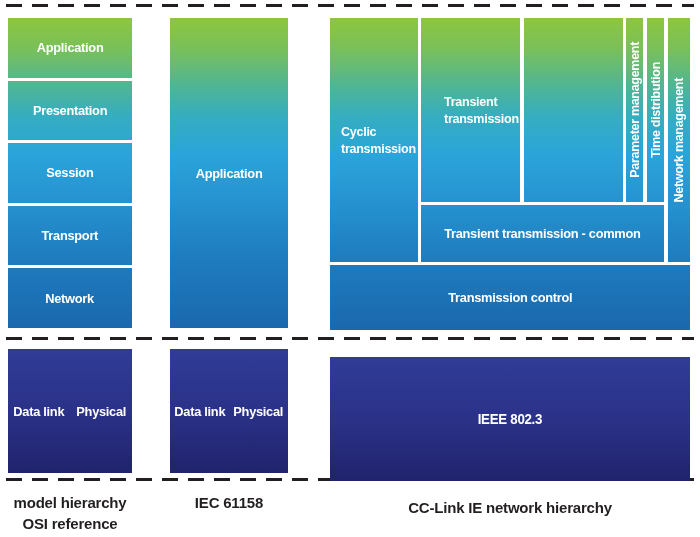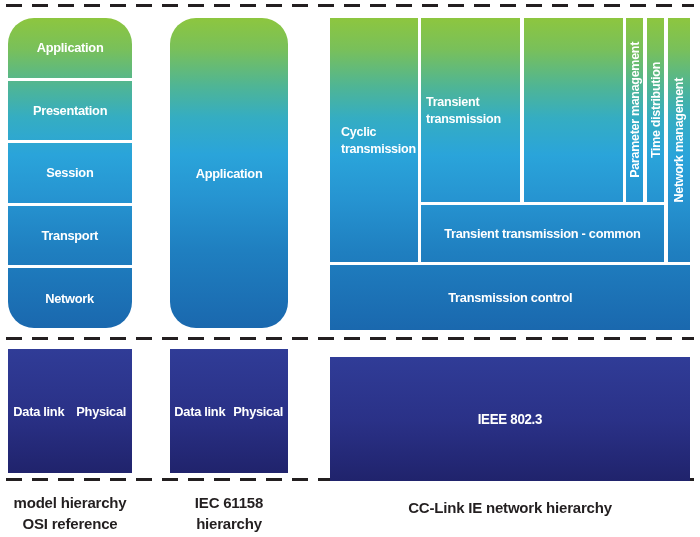--- a/index.html
+++ b/index.html
@@ -8,21 +8,21 @@
     font-family:"Liberation Sans","DejaVu Sans",sans-serif;overflow:hidden;
     --grad-upper:linear-gradient(180deg,#8dc63f 0%,#79c05a 10%,#4fb595 22%,#35adc2 32%,#2aa4da 44%,#2694d1 58%,#1f7fc0 75%,#1a68ae 100%);
     --grad-navy:linear-gradient(180deg,#303c97 0%,#2a3187 52%,#20236c 100%);
   }
   .dash{position:absolute;left:6px;width:688px;height:3px;
     background:repeating-linear-gradient(90deg,#231f20 0,#231f20 16px,transparent 16px,transparent 26px);}
   .dash.top{top:4px;}
   .dash.mid{top:337px;}
   .dash.bot{top:478px;}
 
-  .col-upper{position:absolute;display:flex;flex-direction:column;background-image:var(--grad-upper);border-radius:26px;}
+  .col-upper{position:absolute;display:flex;flex-direction:column;background-image:var(--grad-upper);}
   .col-lower{position:absolute;display:flex;flex-direction:row;background-image:var(--grad-navy);}
   .row{flex:1;display:flex;align-items:center;justify-content:center;}
   .sep{height:3px;background:#ffffff;flex:0 0 auto;}
 
   .lbl{color:#ffffff;font-weight:bold;font-size:13.5px;letter-spacing:-0.3px;line-height:17px;}
   .cond{display:inline-block;transform:scaleX(0.95);transform-origin:center center;}
   .cond-l{display:inline-block;transform:scaleX(0.93);transform-origin:left center;}
 
   .osi-upper{left:8px;top:18px;width:124px;height:310px;}
   .osi-lower{left:8px;top:349px;width:124px;height:124px;}
@@ -102,21 +102,21 @@
         <span class="lbl cond">Physical</span>
       </div>
   </div>
 
   <div class="cc-panel">
     <div class="blk left" style="left:0;top:0;width:102px;height:244px;padding-left:11px;box-sizing:border-box;">
       <span class="lbl cond-l">Cyclic transmission</span>
     </div>
     <div class="wline" style="left:88px;top:0;width:3px;height:244px;"></div>
 
-    <div class="blk left" style="left:91px;top:0;width:99px;height:184px;padding-left:5px;box-sizing:border-box;">
+    <div class="blk left" style="left:91px;top:0;width:99px;height:184px;padding-left:23px;box-sizing:border-box;">
       <span class="lbl cond-l">Transient transmission</span>
     </div>
     <div class="wline" style="left:190px;top:0;width:4px;height:184px;"></div>
 
     <div class="wline" style="left:293px;top:0;width:3px;height:184px;"></div>
 
     <div class="vstrip" style="left:296px;top:0;width:17px;height:184px;">
       <span class="vlabel">Parameter management</span>
     </div>
     <div class="wline" style="left:313px;top:0;width:4px;height:184px;"></div>
@@ -144,19 +144,18 @@
   <div class="ieee">
     <span class="lbl cond" style="font-size:14px;">IEEE 802.3</span>
   </div>
 
   <div class="caption cap-osi">
     <span>model hierarchy</span>
     <span>OSI reference</span>
   </div>
   <div class="caption cap-iec">
     <span>IEC 61158</span>
-    <span>hierarchy</span>
   </div>
   <div class="caption cap-cc">
     <span>CC-Link IE network hierarchy</span>
   </div>
 
 </div>
 
 </body></html>

